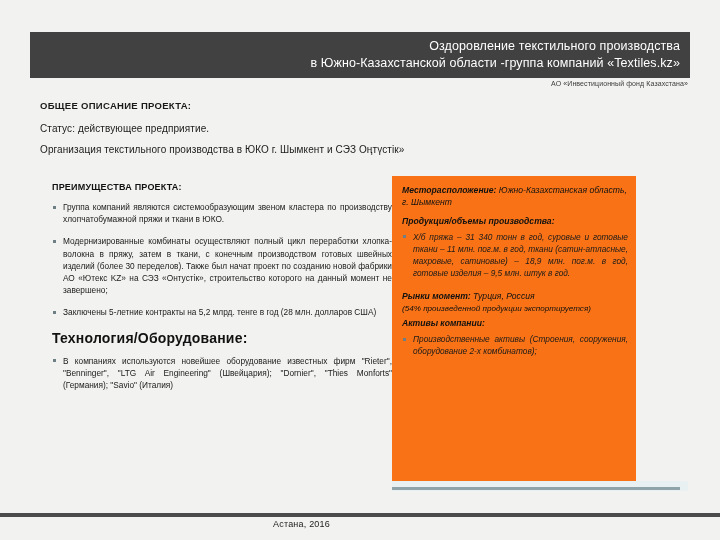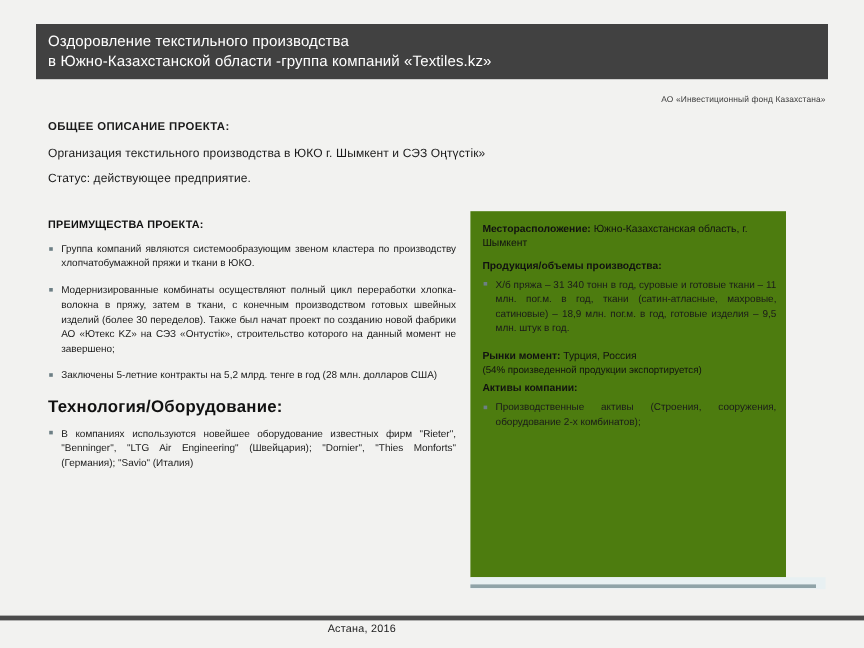--- a/index.html
+++ b/index.html
@@ -12,28 +12,28 @@
     background: #f2f2f0;
     font-family: "Liberation Sans", sans-serif;
     overflow: hidden;
     position: relative;
   }
 
   
   .title-bar {
     position: absolute;
     left: 30px;
-    top: 20px;
+    top: 32px;
     width: 660px;
     height: 46px;
     background: #414141;
     color: #ffffff;
     display: flex;
     flex-direction: column;
-    align-items: flex-start;
+    align-items: flex-end;
     justify-content: center;
     box-sizing: border-box;
     padding: 2px 10px;
   }
   .title-line {
     font-size: 12.5px;
     line-height: 17px;
     letter-spacing: 0.1px;
     white-space: nowrap;
     text-align: center;
@@ -65,33 +65,34 @@
   .gen-line {
     font-size: 10px;
     color: #1a1a1a;
     margin-bottom: 10px;
     letter-spacing: 0.1px;
   }
 
   
   .col-left {
     position: absolute;
-    left: 40px;
+    left: 52px;
     top: 182px;
     width: 340px;
   }
   .panel-right {
     position: absolute;
     left: 392px;
     top: 176px;
-    width: 263px;
+    width: 244px;
     height: 305px;
-    background: #4d7c0f;
+    background: #f97316;
     box-sizing: border-box;
     padding: 8px 8px 6px 10px;
+    font-style: italic;
   }
   .panel-right-underline {
     position: absolute;
     left: 392px;
     top: 481px;
     width: 296px;
     height: 10px;
     background: #e8f0f2;
   }
   .panel-right-underline-bar {
@@ -193,22 +194,22 @@
 
 <div class="title-bar">
   <div class="title-line">Оздоровление текстильного производства</div>
   <div class="title-line">в Южно-Казахстанской области -группа компаний «Textiles.kz»</div>
 </div>
 
 <div class="org-line">АО «Инвестиционный фонд Казахстана»</div>
 
 <div class="gen-block">
   <div class="gen-head">ОБЩЕЕ ОПИСАНИЕ ПРОЕКТА:</div>
+  <div class="gen-line">Статус: действующее предприятие.</div>
   <div class="gen-line">Организация текстильного производства в ЮКО г. Шымкент и СЭЗ Оңтүстік»</div>
-  <div class="gen-line">Статус: действующее предприятие.</div>
 </div>
 
 <div class="col-left">
   <div class="sec-head">ПРЕИМУЩЕСТВА ПРОЕКТА:</div>
   <ul class="bullets">
     <li>Группа компаний являются системообразующим звеном кластера по производству хлопчатобумажной пряжи и ткани в ЮКО.</li>
     <li>Модернизированные комбинаты осуществляют полный цикл переработки хлопка-волокна в пряжу, затем в ткани, с конечным производством готовых швейных изделий (более 30 переделов). Также был начат проект по созданию новой фабрики АО «Ютекс KZ» на СЭЗ «Онтустік», строительство которого на данный момент не завершено;</li>
     <li>Заключены 5-летние контракты на 5,2 млрд. тенге в год (28 млн. долларов США)</li>
   </ul>
   <div class="sec-head-mid">Технология/Оборудование:</div>

